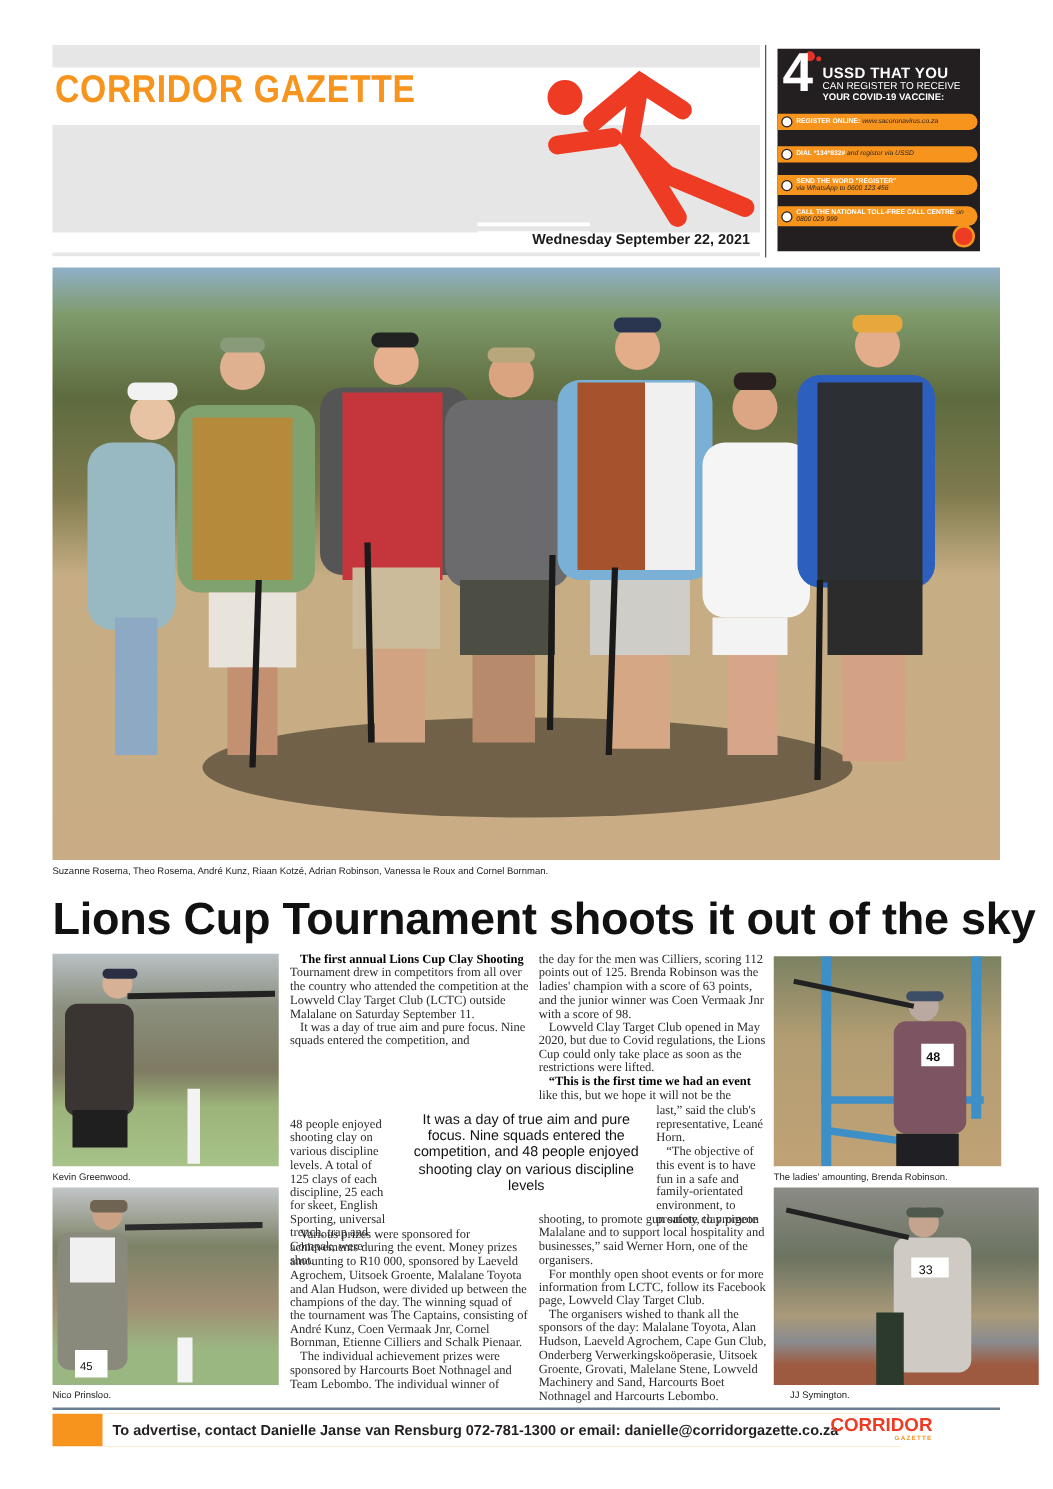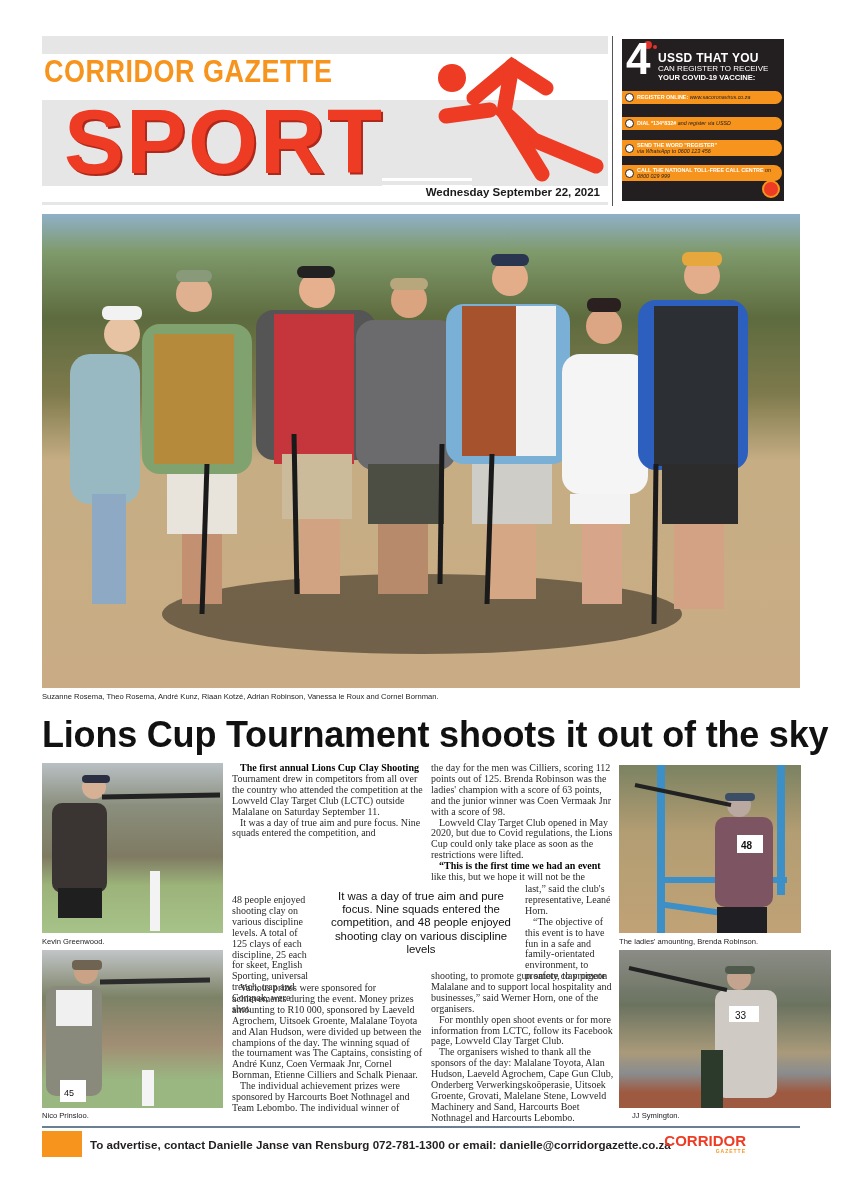--- a/index.html
+++ b/index.html
@@ -63,21 +63,20 @@
   .footer-logo { position: absolute; right: 12px; top: 2px; font-family: "Liberation Sans", sans-serif; font-weight: 700; font-size: 15px; color: #ee3b24; line-height: 15px; text-align: right; margin-left: 31px; }
   .footer-logo small { display: block; font-size: 5px; line-height: 6px; color: #f7941d; letter-spacing: 1px; }
 </style>
 </head>
 <body>
 
 <div class="masthead">
   <div class="mast-topbar"></div>
   <div class="mast-gazette">CORRIDOR GAZETTE</div>
   <div class="mast-sportbg"></div>
-  <div class="mast-sport">SPORT</div>
   <div class="mast-stripes">
       <div></div>
       <div></div>
       <div></div>
     </div>
   <svg class="runner" viewBox="0 0 170 140">
     <circle cx="18" cy="30" r="14" fill="#ee3b24"></circle>
     <g stroke="#ee3b24" stroke-width="15" stroke-linecap="round" fill="none">
       <path d="M40 50 L78 18 L112 40"></path>
       <path d="M78 18 L70 64 L100 92 L162 118"></path>

